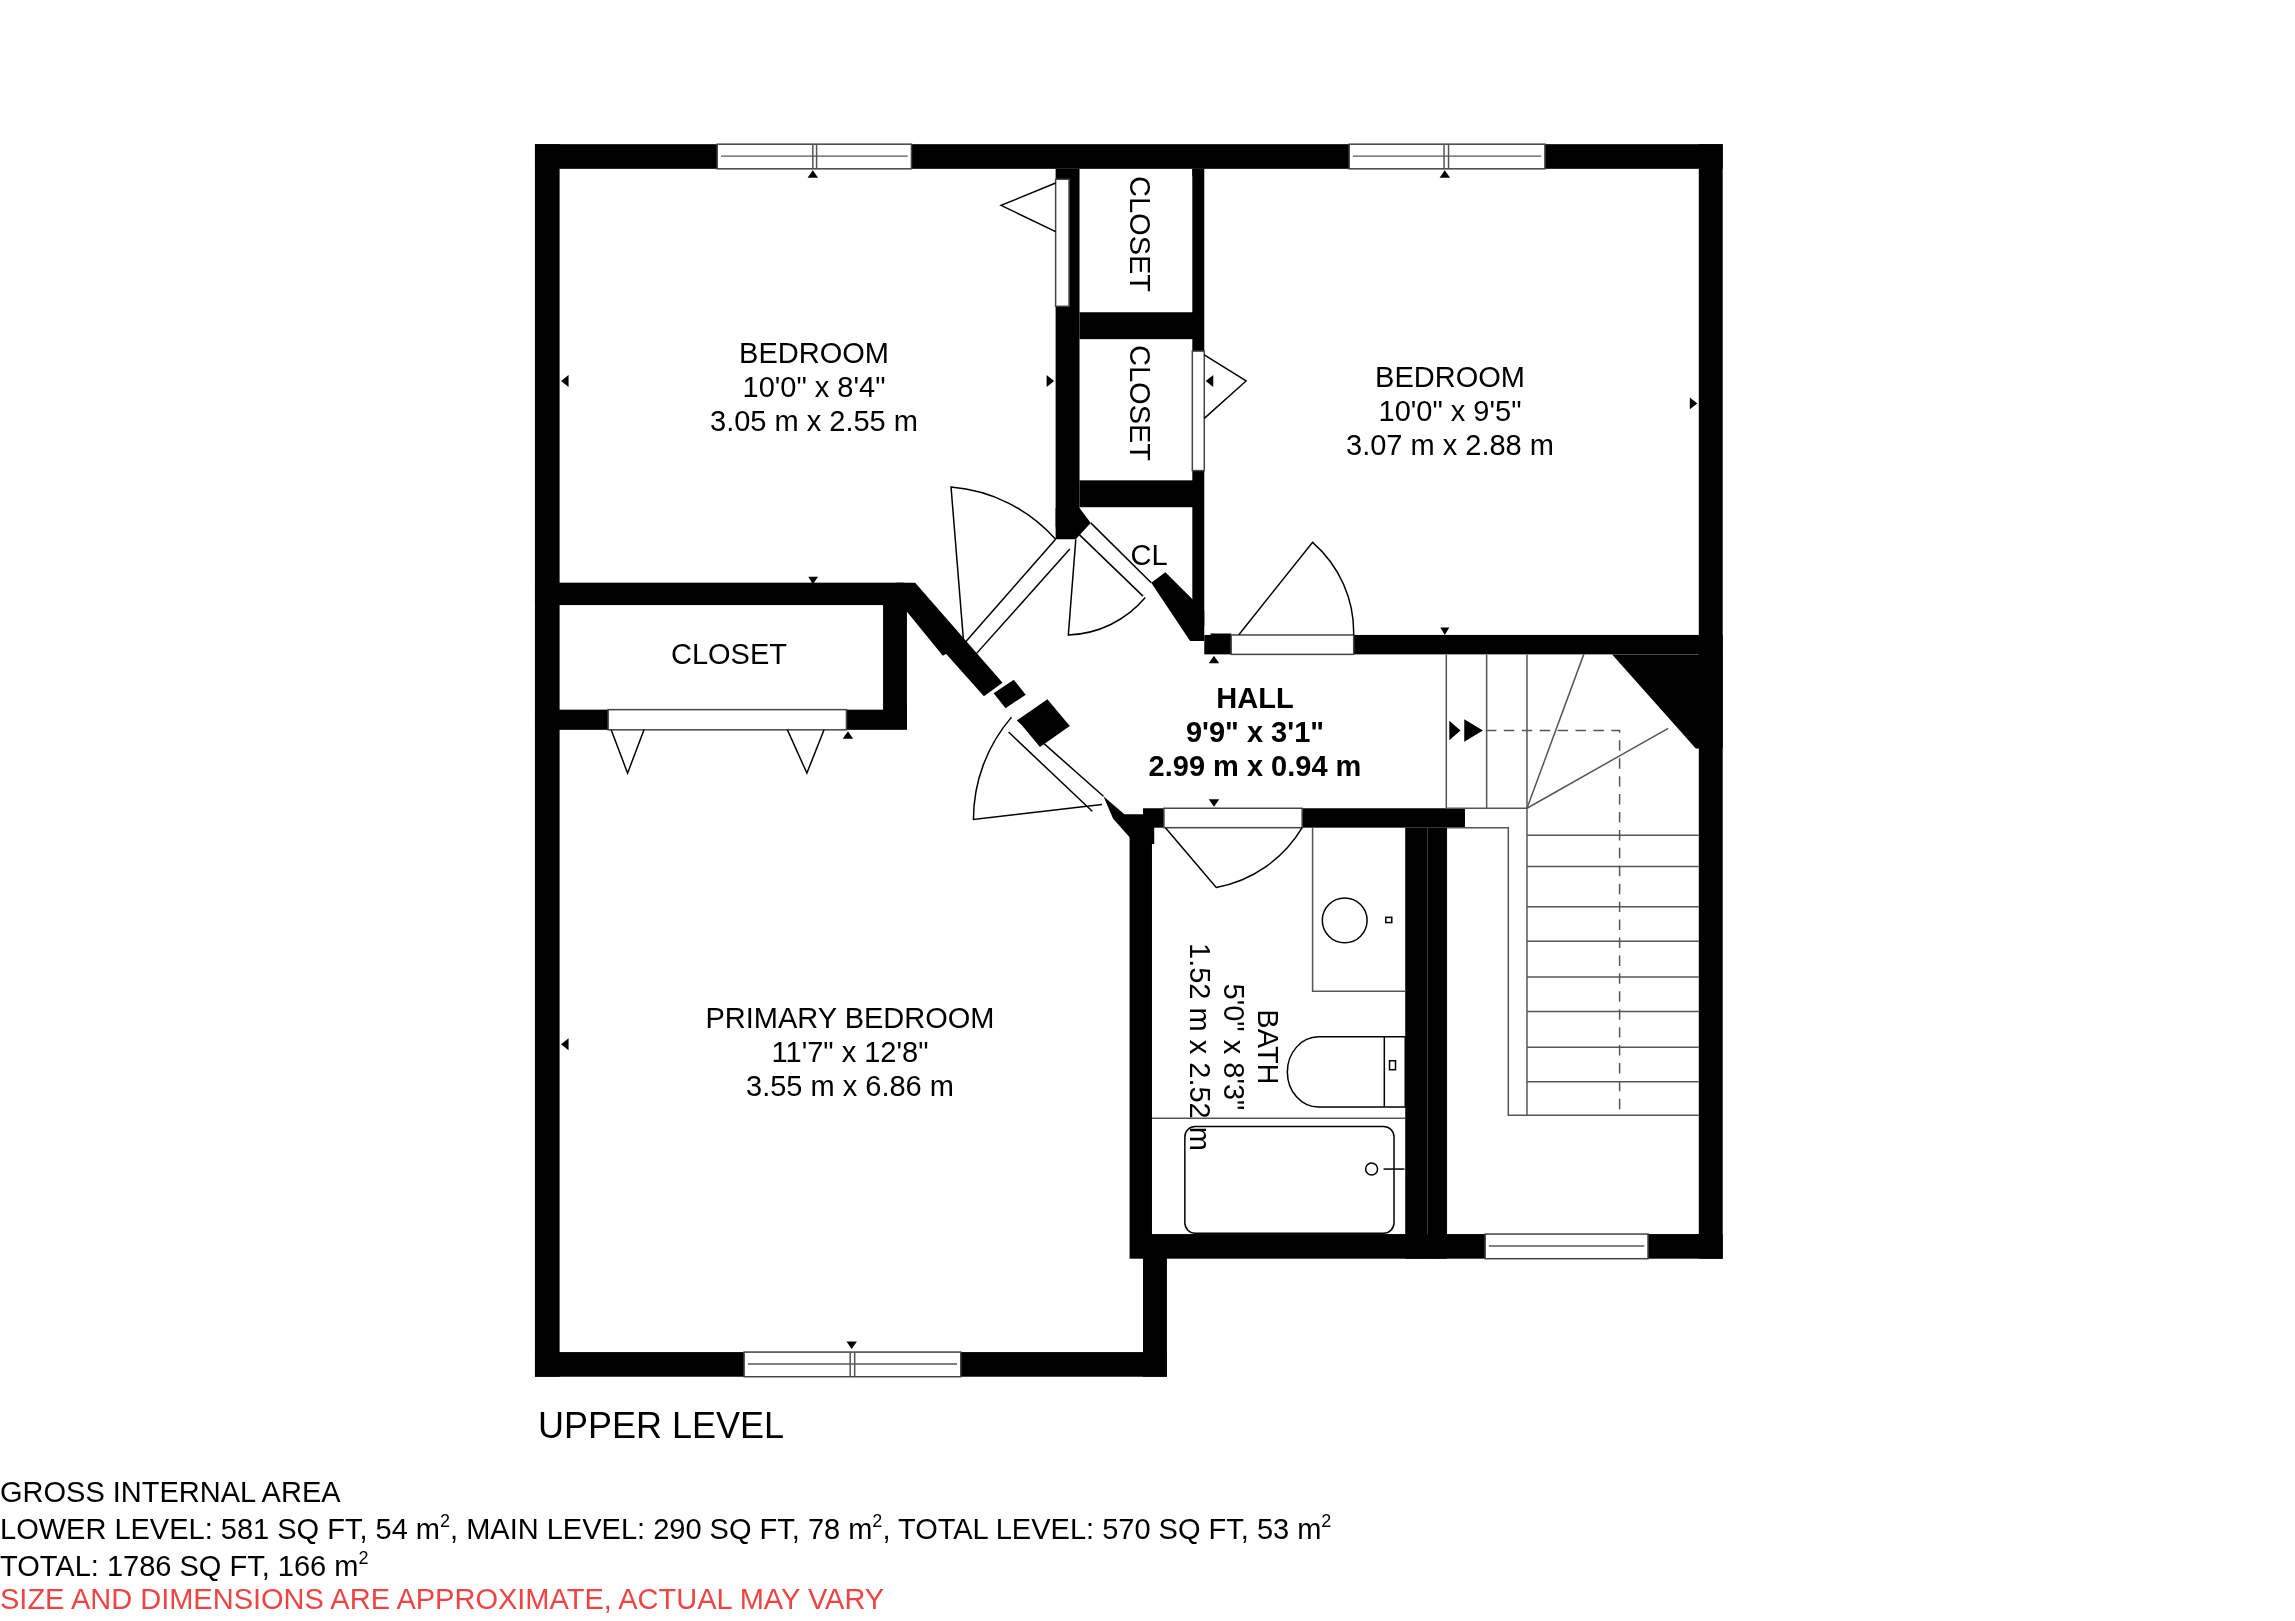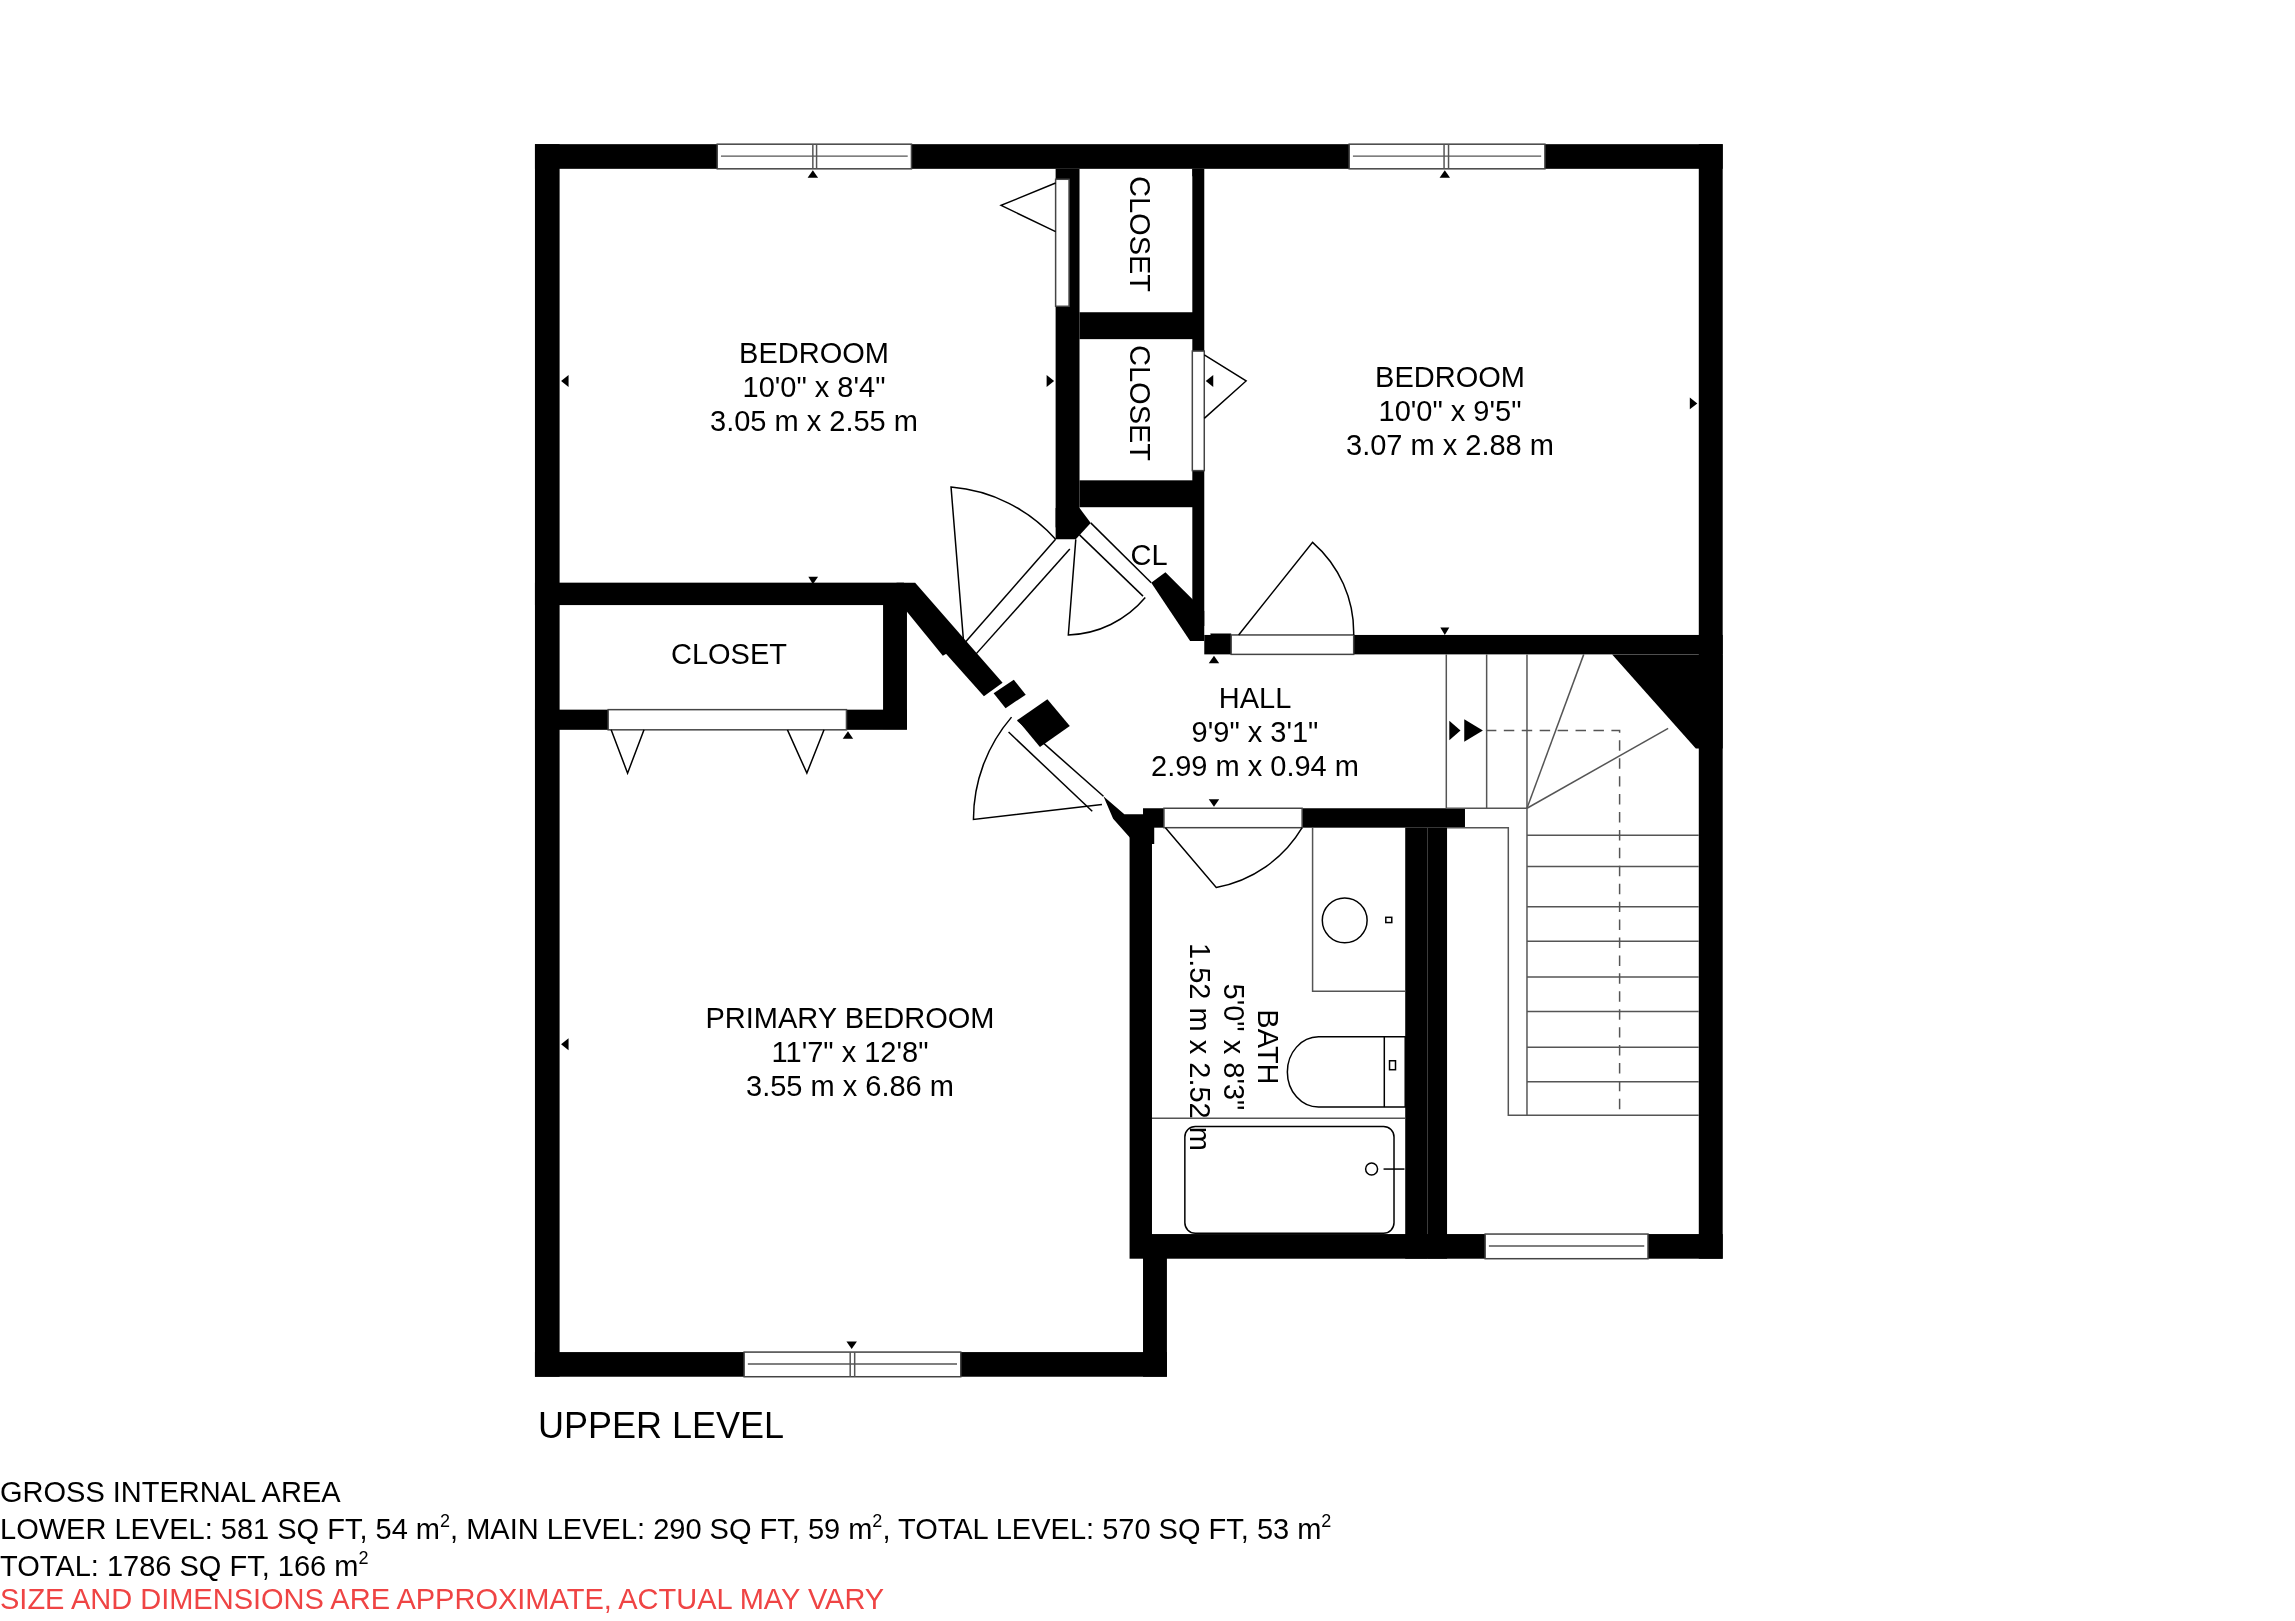--- a/index.html
+++ b/index.html
@@ -197,21 +197,21 @@
   <div>10'0" x 8'4"</div>
   <div>3.05 m x 2.55 m</div>
 </div>
 
 <div class="lbl" style="left:1450px; top:360px;">
   <div>BEDROOM</div>
   <div>10'0" x 9'5"</div>
   <div>3.07 m x 2.88 m</div>
 </div>
 
-<div class="lbl" style="left:1255px; top:681px;">
+<div class="lbl" style="left:1255px; top:681px;font-weight:bold;">
   <div>HALL</div>
   <div>9'9" x 3'1"</div>
   <div>2.99 m x 0.94 m</div>
 </div>
 
 <div class="lbl" style="left:850px; top:1001px;">
   <div>PRIMARY BEDROOM</div>
   <div>11'7" x 12'8"</div>
   <div>3.55 m x 6.86 m</div>
 </div>
@@ -241,21 +241,21 @@
 
 <div class="footer" style="top:1511px;">
   <span>
     <span>LOWER LEVEL:</span>
     <span>581 SQ FT,</span>
     <span>54 m</span><sup>2</sup>,
   </span>
   <span>
     <span>MAIN LEVEL:</span>
     <span>290 SQ FT,</span>
-    <span>59 m</span><sup>2</sup>,
+    <span>78 m</span><sup>2</sup>,
   </span>
   <span>
     <span>TOTAL LEVEL:</span>
     <span>570 SQ FT,</span>
     <span>53 m</span><sup>2</sup>
   </span>
 </div>
 
 <div class="footer" style="top:1548px;">
   <span>TOTAL:</span>

